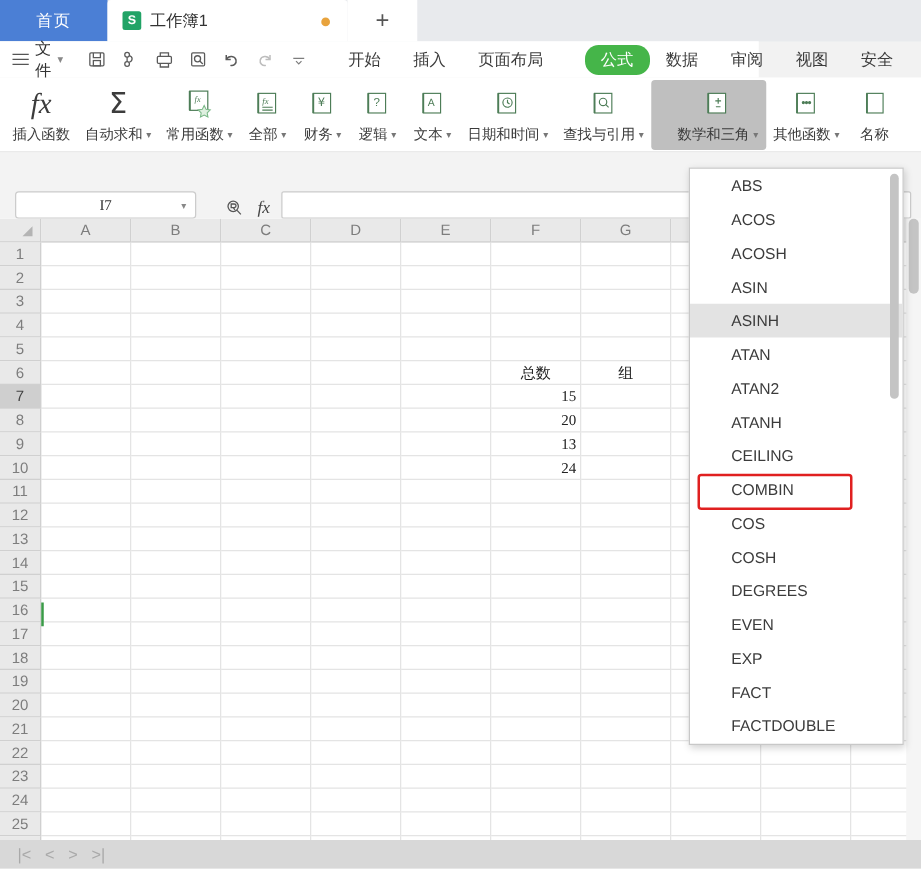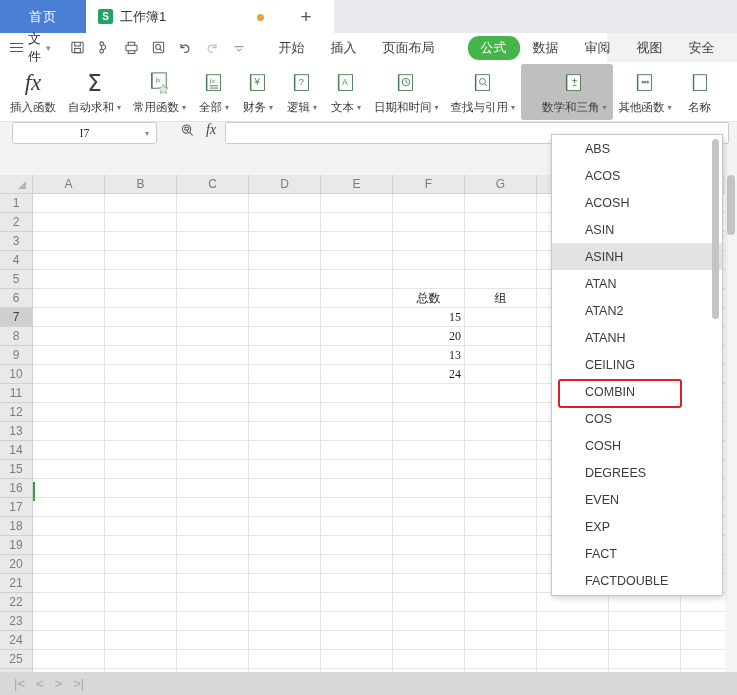--- a/index.html
+++ b/index.html
@@ -86,21 +86,21 @@
     border-radius:3px; gap:3px;
   }
   .rb-item.selected { background:#bfbfbf;padding-left:21px; }
   .rb-ico { height:28px; display:flex; align-items:center; justify-content:center; color:#4d4d4d; }
   .rb-lbl { font-size:11.5px; color:#3a3a3a; white-space:nowrap; display:flex; align-items:center; }
   .rb-lbl .dd { font-size:8px; margin-left:3px; color:#777; }
 
   
   .formulabar {
     position:absolute; left:0; top:122px; width:737px; height:53px;
-    background:#f3f3f3; display:flex; align-items:flex-start;
+    background:#f3f3f3; display:flex; align-items:flex-end;
   }
   .namebox {
     margin-left:12px; width:145px; height:22px; background:#fff;
     border:1px solid #ccc; border-radius:3px;
     display:flex; align-items:center; justify-content:center; position:relative;
     font-size:12px; color:#333; font-family:"Liberation Serif", serif;
   }
   .namebox .nb-caret { position:absolute; right:7px; font-size:8px; color:#888; }
   .fb-icon { margin-left:22px; color:#555; display:flex; align-items:center; }
   .fx-lbl { margin-left:10px; font-size:14px; font-style:italic; color:#444; font-family:"Liberation Serif",serif; }

